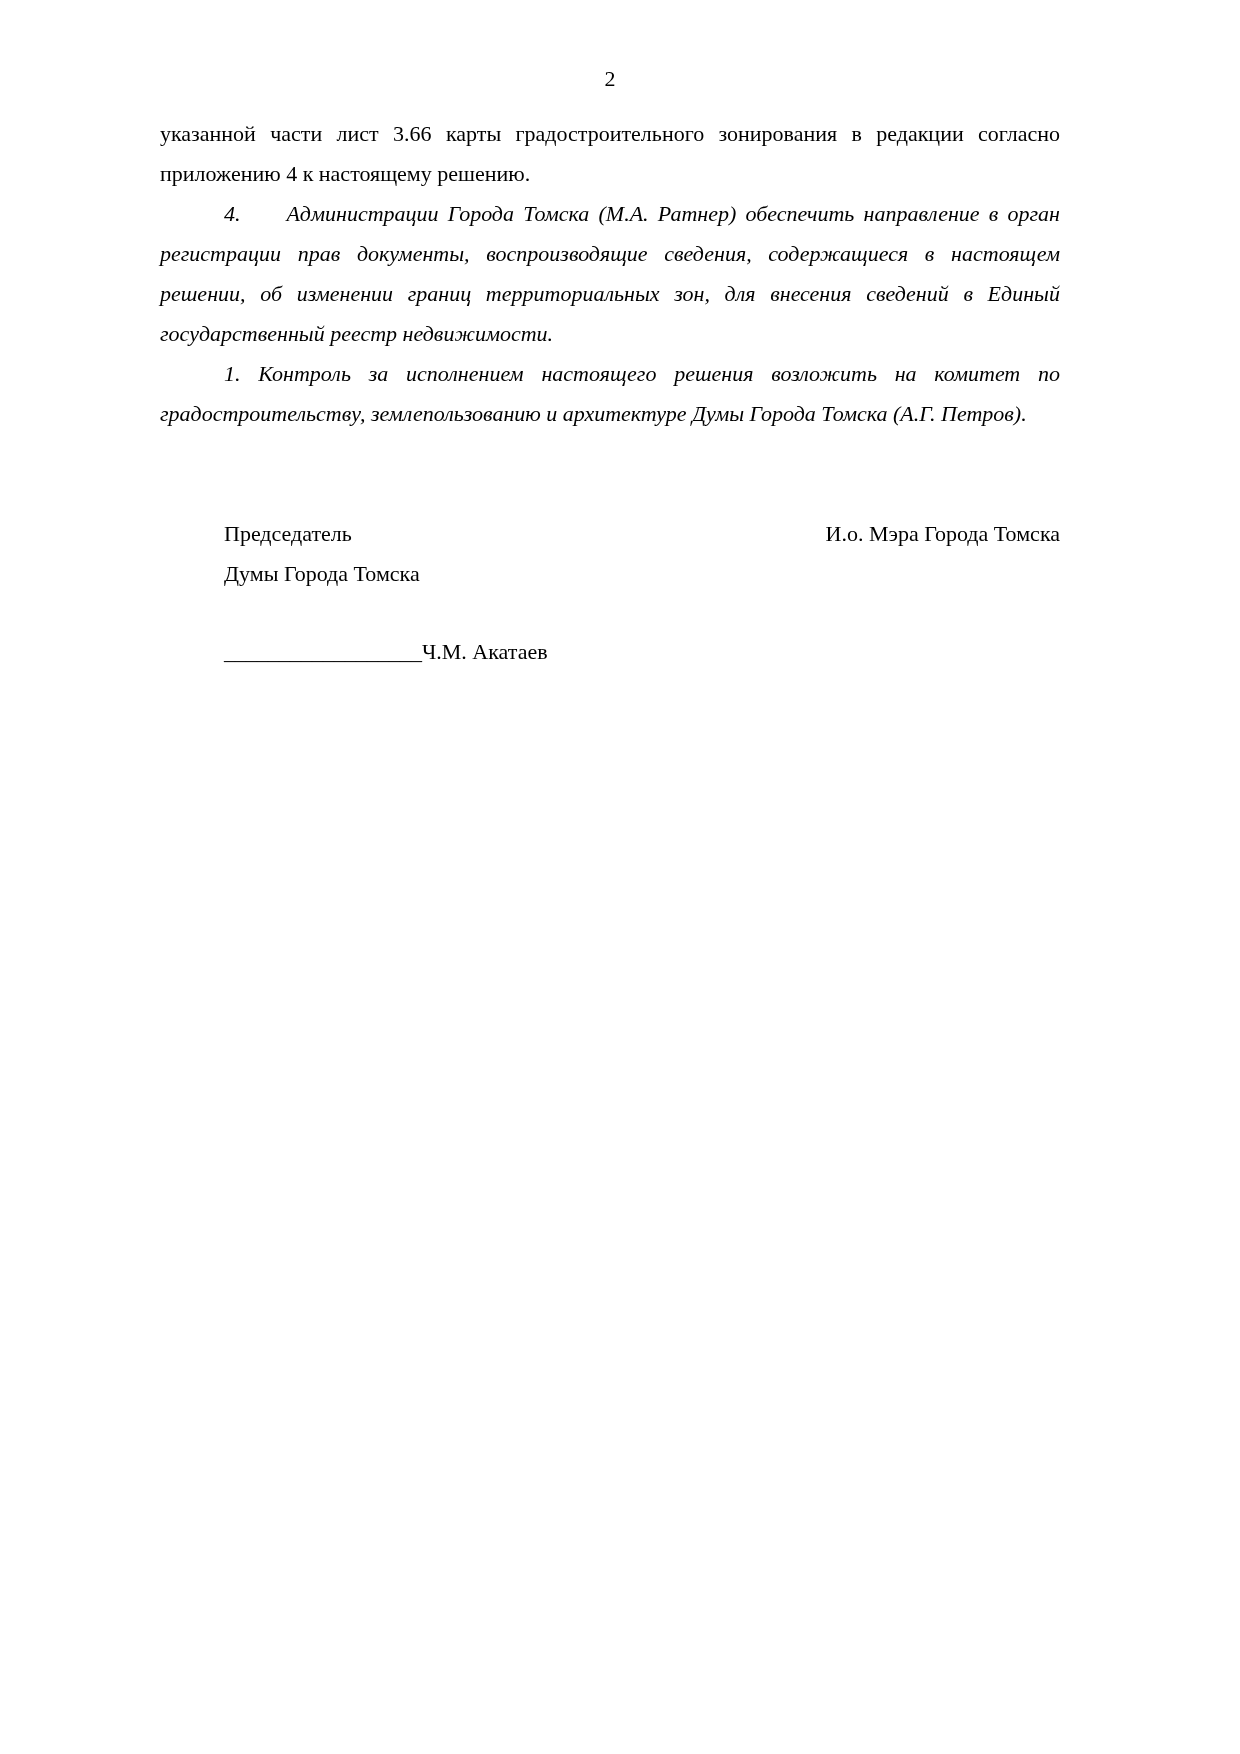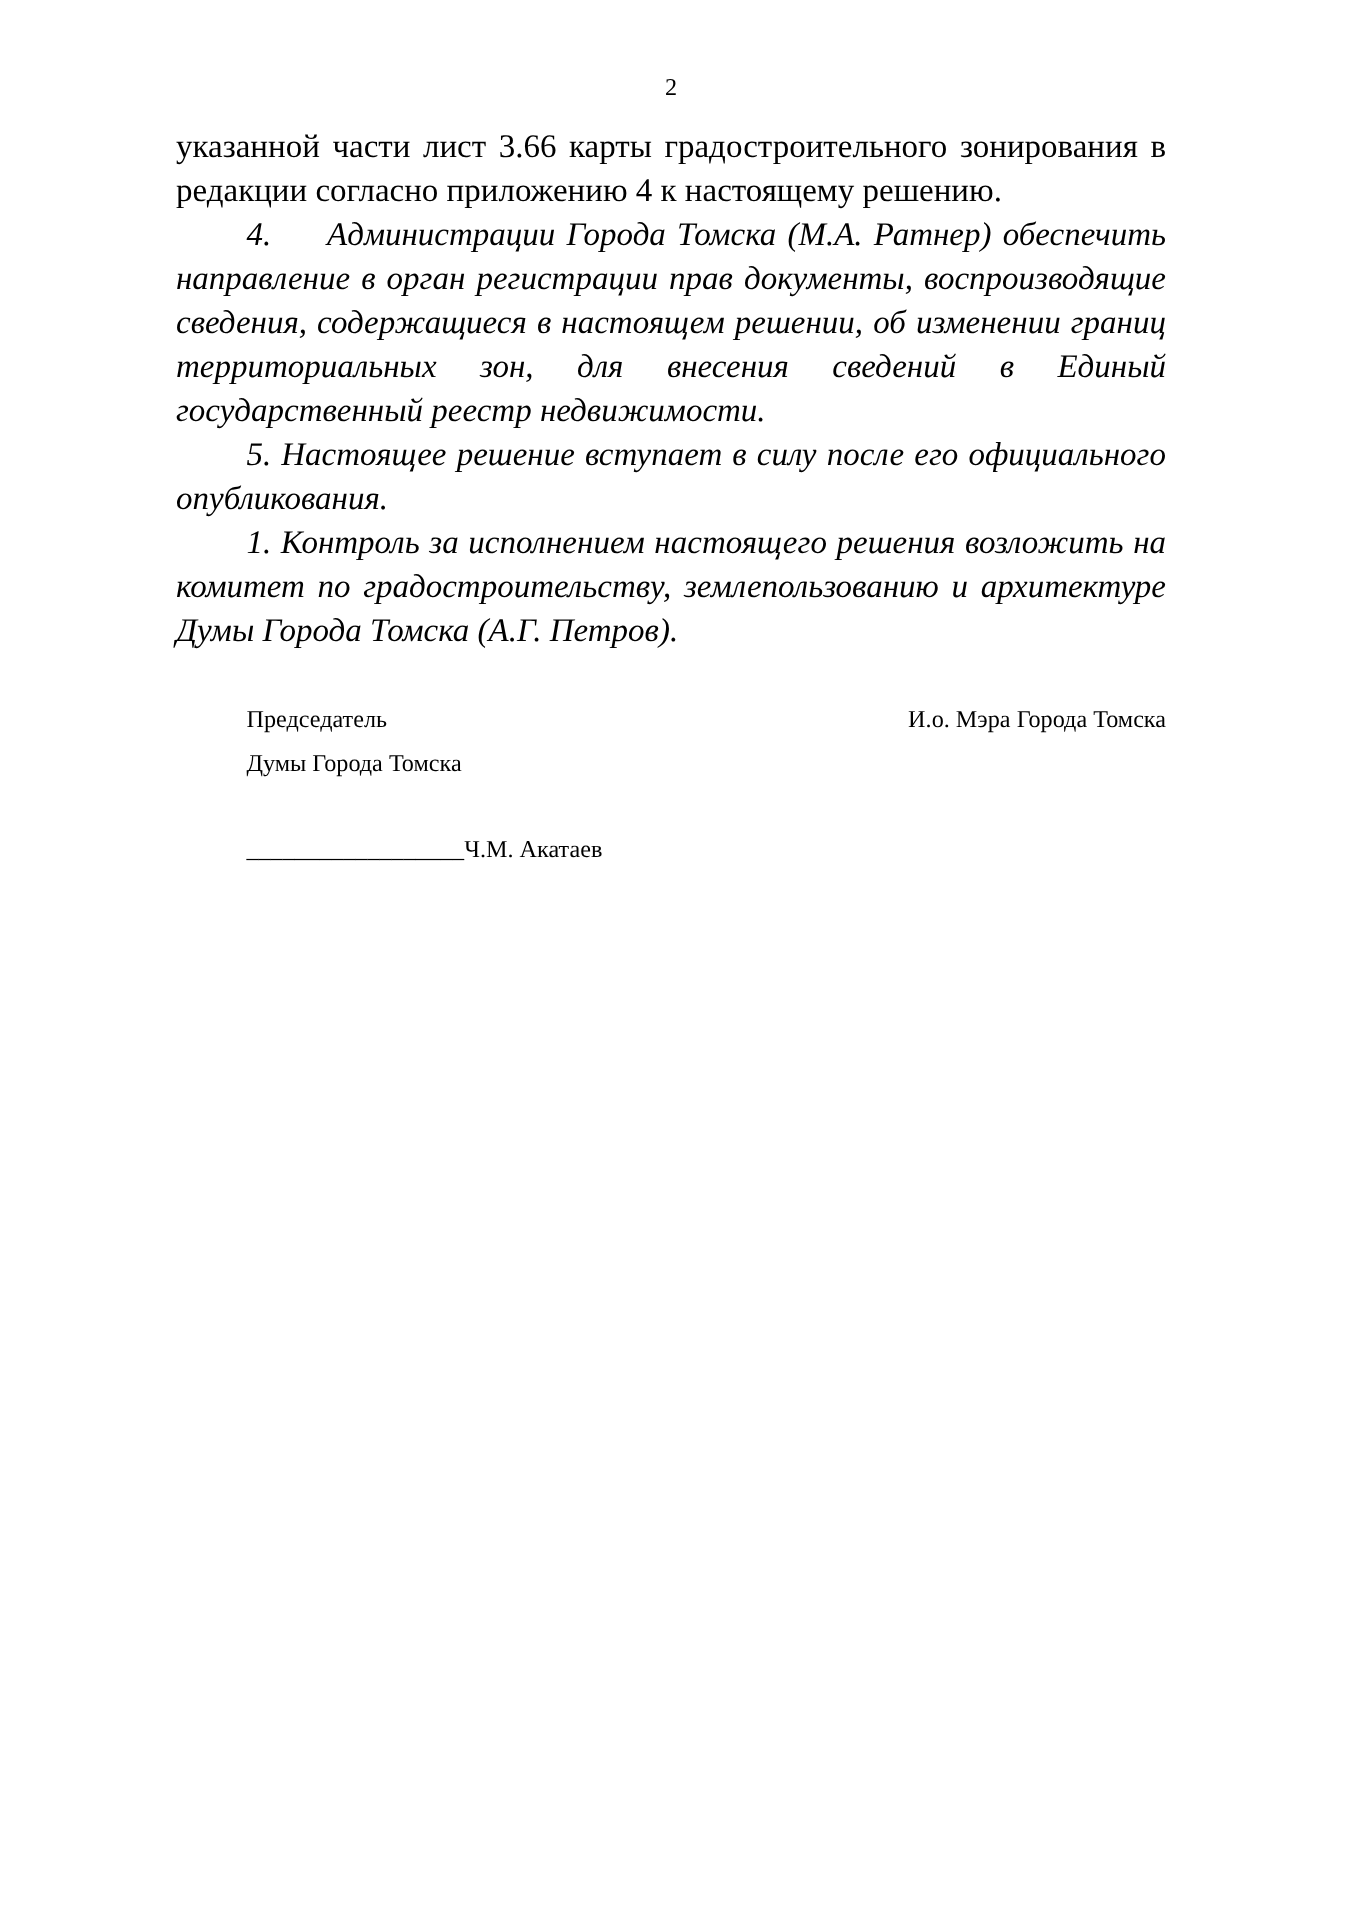--- a/index.html
+++ b/index.html
@@ -23,36 +23,36 @@
   }
 
   .page-number {
     text-align: center;
     font-size: 22px;
     line-height: 26px;
     margin-bottom: 22px;
   }
 
   .body-text {
-    font-size: 30px;
+    font-size: 22px;
     line-height: 40px;
     text-align: justify;
   }
 
   .para {
     text-align: justify;
   }
 
   .para.indent {
     text-indent: 64px;
     font-style: italic;
   }
 
   .sig-block {
-    margin-top: 40px;
+    margin-top: 80px;
     font-size: 22px;
     line-height: 40px;
   }
 
   .sig-row {
     display: flex;
     justify-content: space-between;
     align-items: flex-start;
   }
 
@@ -83,21 +83,20 @@
 </head>
 <body>
 
 <div class="page">
 
   <div class="page-number">2</div>
 
   <div class="body-text">
     <p class="para">указанной части лист 3.66 карты градостроительного зонирования в редакции согласно приложению 4 к настоящему решению.</p>
     <p class="para indent">4.&nbsp;&nbsp;&nbsp;&nbsp;&nbsp;Администрации Города Томска (М.А. Ратнер) обеспечить направление в орган регистрации прав документы, воспроизводящие сведения, содержащиеся в настоящем решении, об изменении границ территориальных зон, для внесения сведений в Единый государственный реестр недвижимости.</p>
-    <p class="para indent">5. Настоящее решение вступает в силу после его официального опубликования.</p>
     <p class="para indent">1. Контроль за исполнением настоящего решения возложить на комитет по градостроительству, землепользованию и архитектуре Думы Города Томска (А.Г. Петров).</p>
   </div>
 
   <div class="sig-block">
 
     <div class="sig-row">
       <div class="sig-left">
         <div>Председатель</div>
         <div>Думы Города Томска</div>
       </div>

